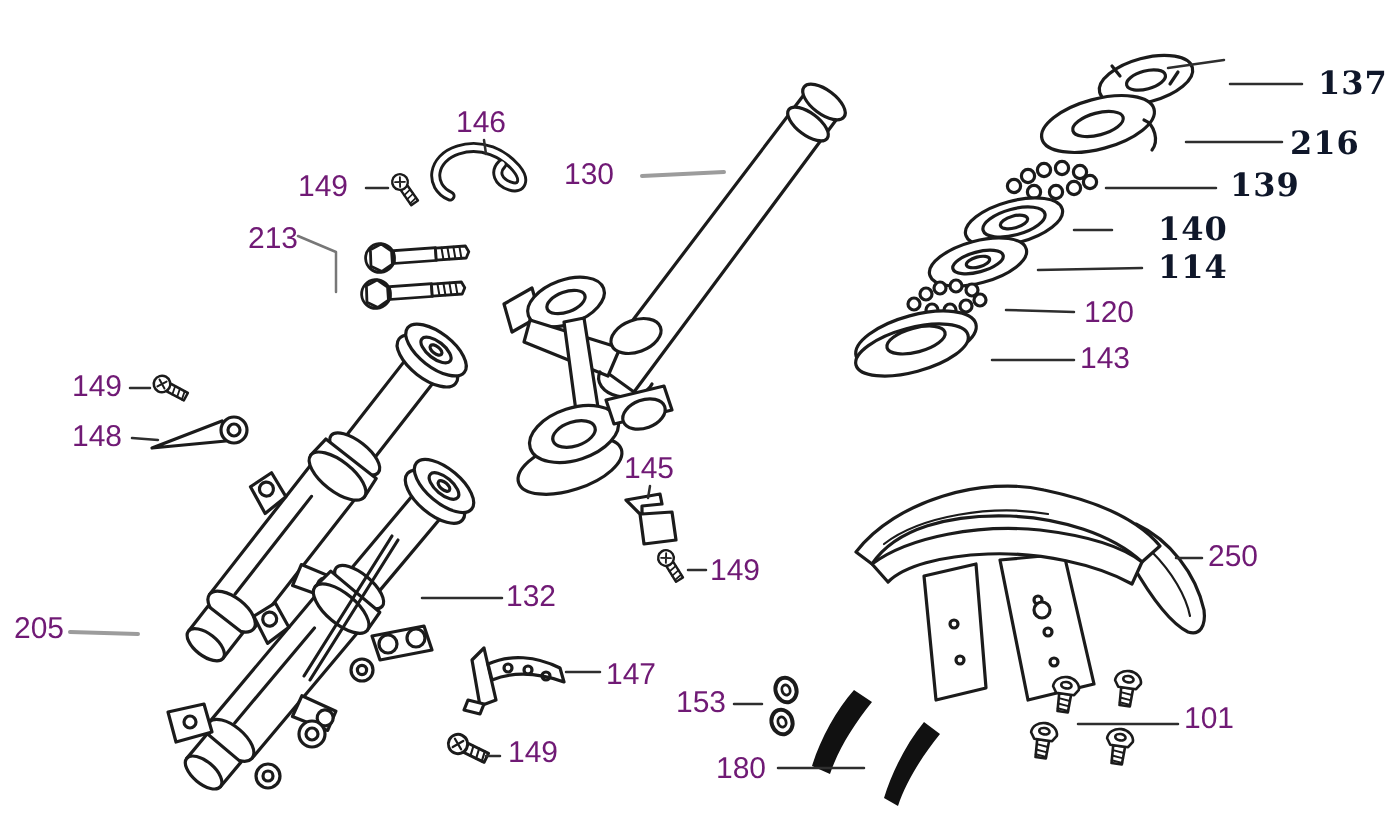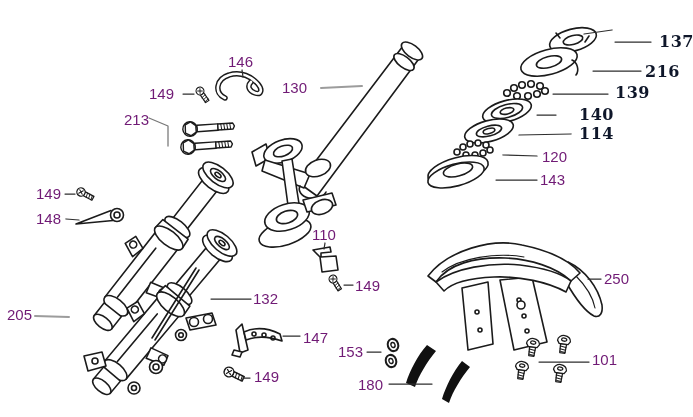--- a/index.html
+++ b/index.html
@@ -265,21 +265,21 @@
   <div class="lbl" style="left:124px;top:112px">213</div>
   <div class="lbl serif" style="left:659px;top:34px">137</div>
   <div class="lbl serif" style="left:645px;top:64px">216</div>
   <div class="lbl serif" style="left:615px;top:85px">139</div>
   <div class="lbl serif" style="left:579px;top:107px">140</div>
   <div class="lbl serif" style="left:579px;top:126px">114</div>
   <div class="lbl" style="left:542px;top:149px">120</div>
   <div class="lbl" style="left:540px;top:172px">143</div>
   <div class="lbl" style="left:36px;top:186px">149</div>
   <div class="lbl" style="left:36px;top:211px">148</div>
-  <div class="lbl" style="left:312px;top:227px">110</div>
+  <div class="lbl" style="left:312px;top:227px">145</div>
   <div class="lbl" style="left:355px;top:278px">149</div>
   <div class="lbl" style="left:253px;top:291px">132</div>
   <div class="lbl" style="left:7px;top:307px">205</div>
   <div class="lbl" style="left:303px;top:330px">147</div>
   <div class="lbl" style="left:254px;top:369px">149</div>
   <div class="lbl" style="left:604px;top:271px">250</div>
   <div class="lbl" style="left:338px;top:344px">153</div>
   <div class="lbl" style="left:592px;top:352px">101</div>
   <div class="lbl" style="left:358px;top:377px">180</div>
 

